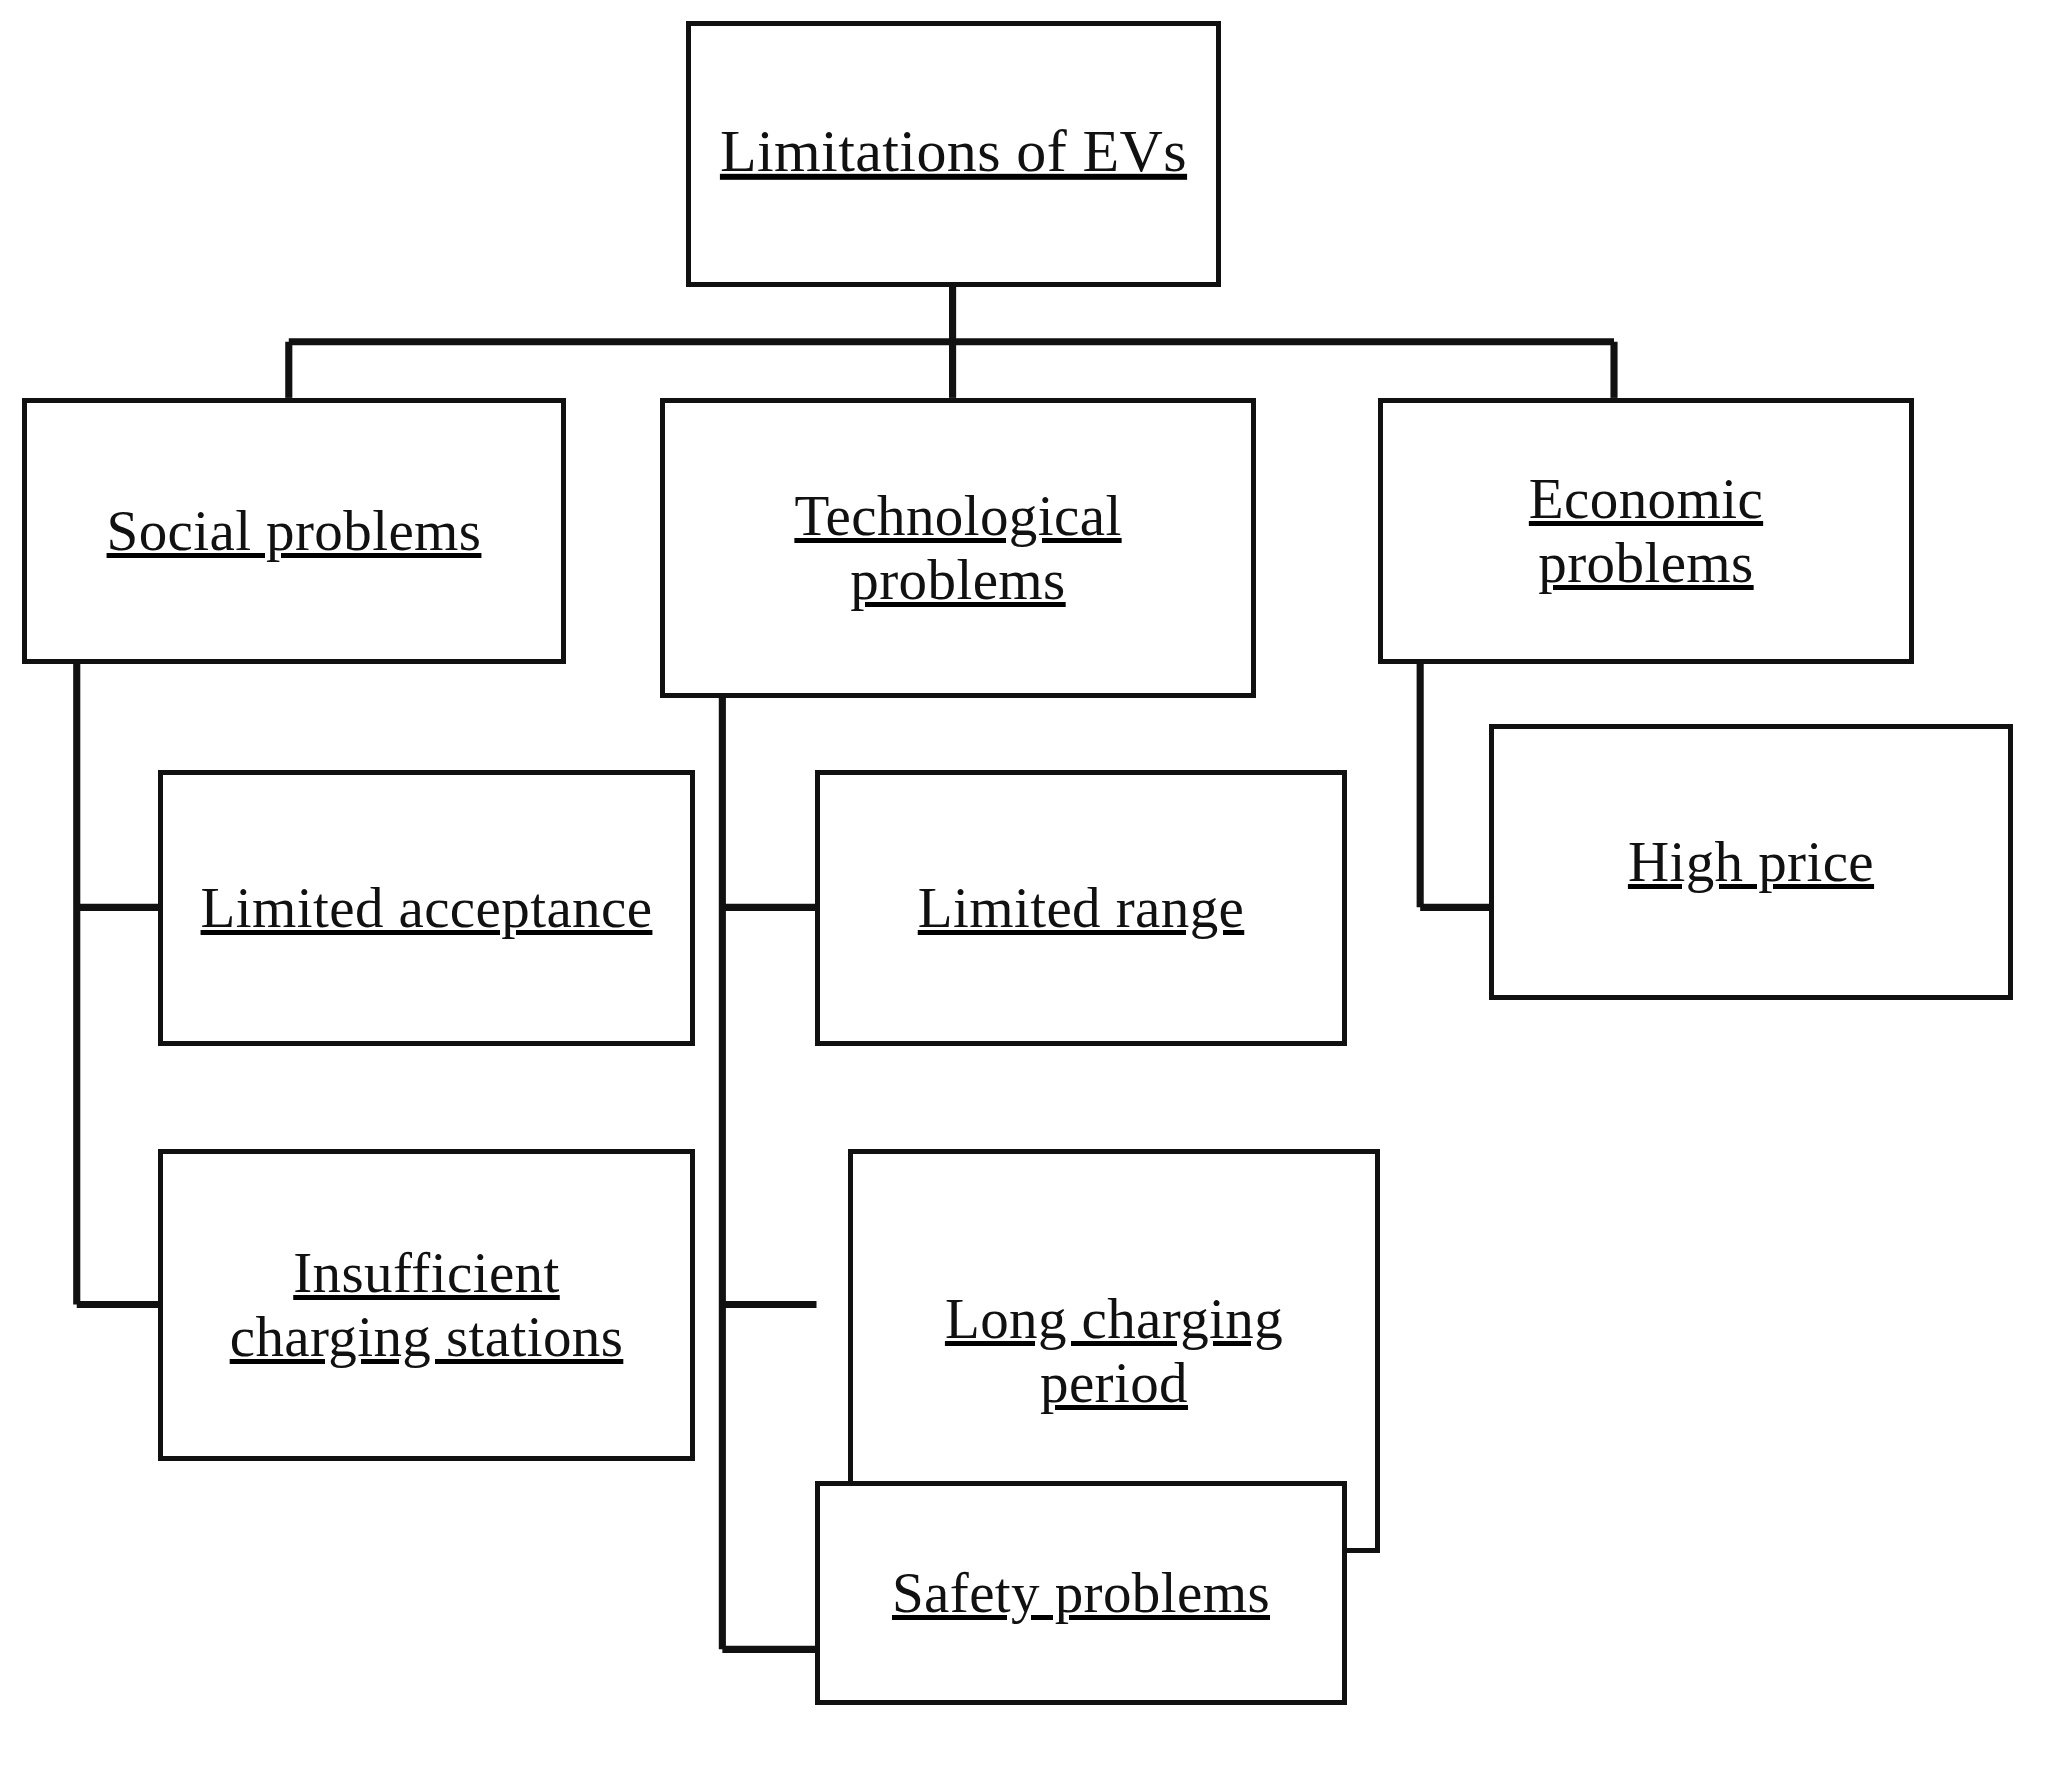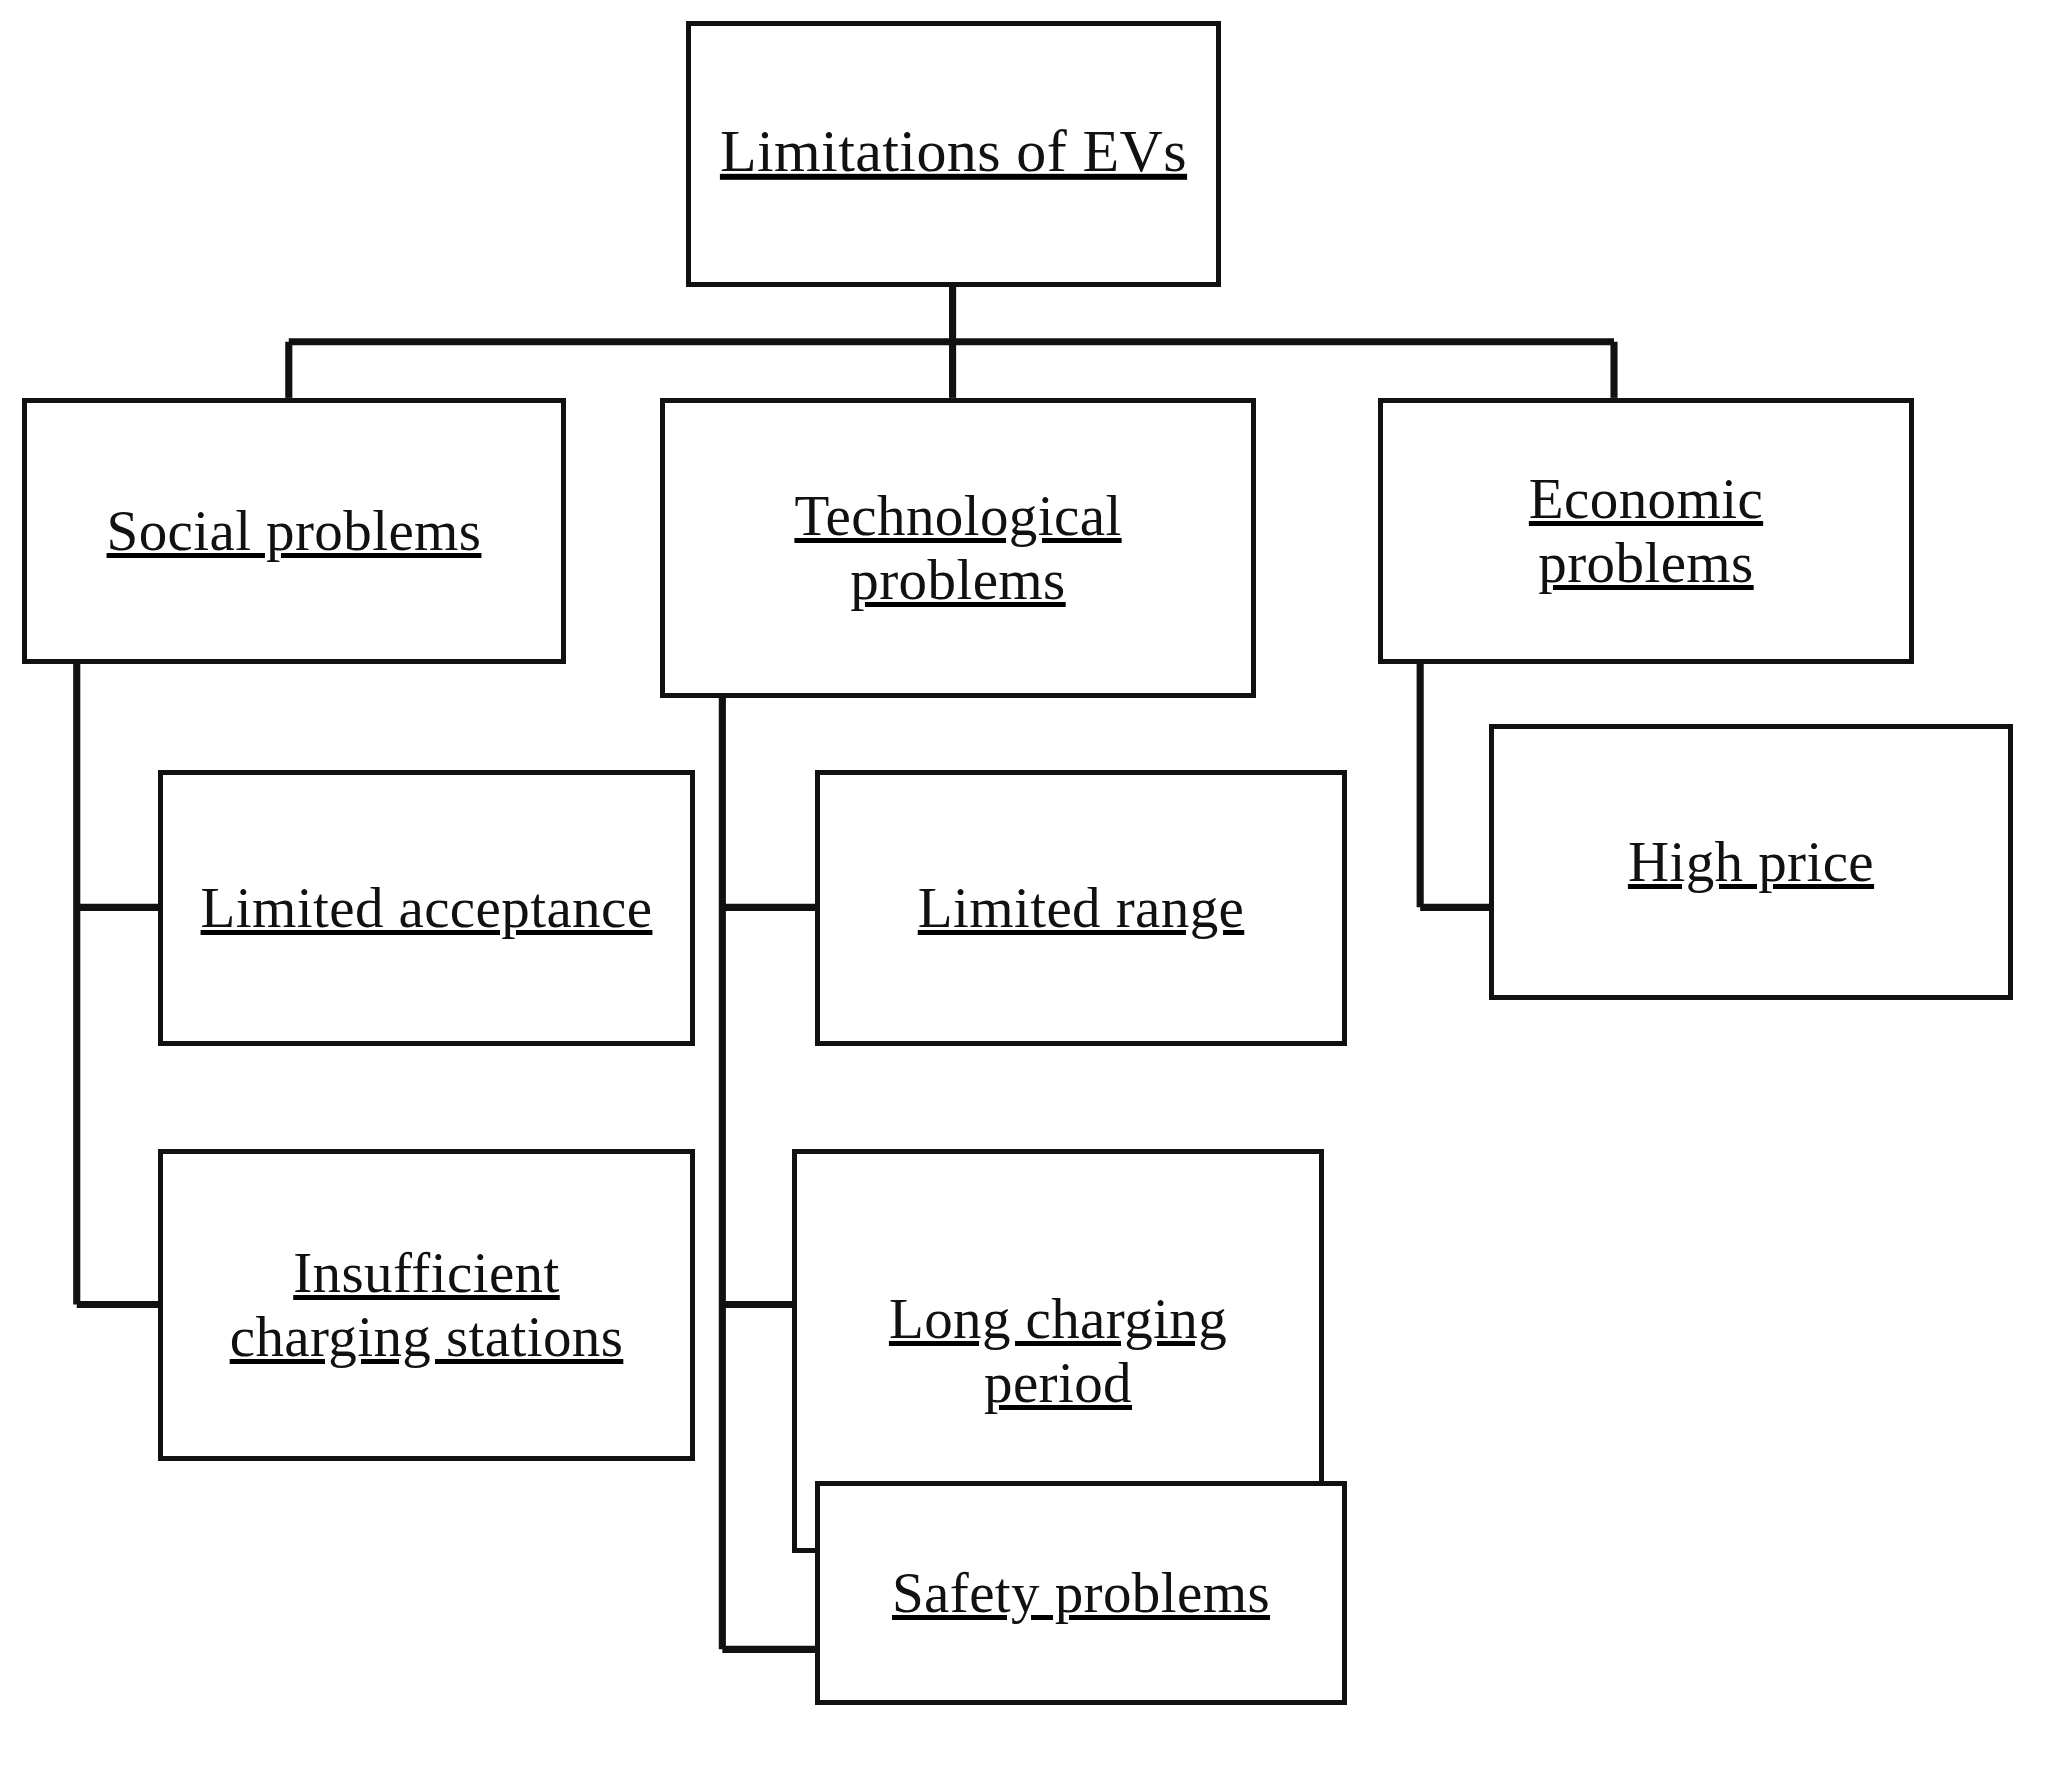--- a/index.html
+++ b/index.html
@@ -104,21 +104,21 @@
 
   <div class="node-box" style="left:158px; top:1149px; width:537px; height:312px;">
     <span class="node-label size-leaf">Insufficient
 charging stations</span>
   </div>
 
   <div class="node-box" style="left:815px; top:770px; width:532px; height:276px;">
     <span class="node-label size-leaf">Limited range</span>
   </div>
 
-  <div class="node-box" style="left:792px; top:1149px; width:532px; height:404px;">
+  <div class="node-box" style="left:848px; top:1149px; width:532px; height:404px;">
     <span class="node-label size-leaf">Long charging
 period</span>
   </div>
 
   <div class="node-box" style="left:815px; top:1481px; width:532px; height:224px;">
     <span class="node-label size-leaf">Safety problems</span>
   </div>
 
   <div class="node-box" style="left:1489px; top:724px; width:524px; height:276px;">
     <span class="node-label size-leaf">High price</span>

